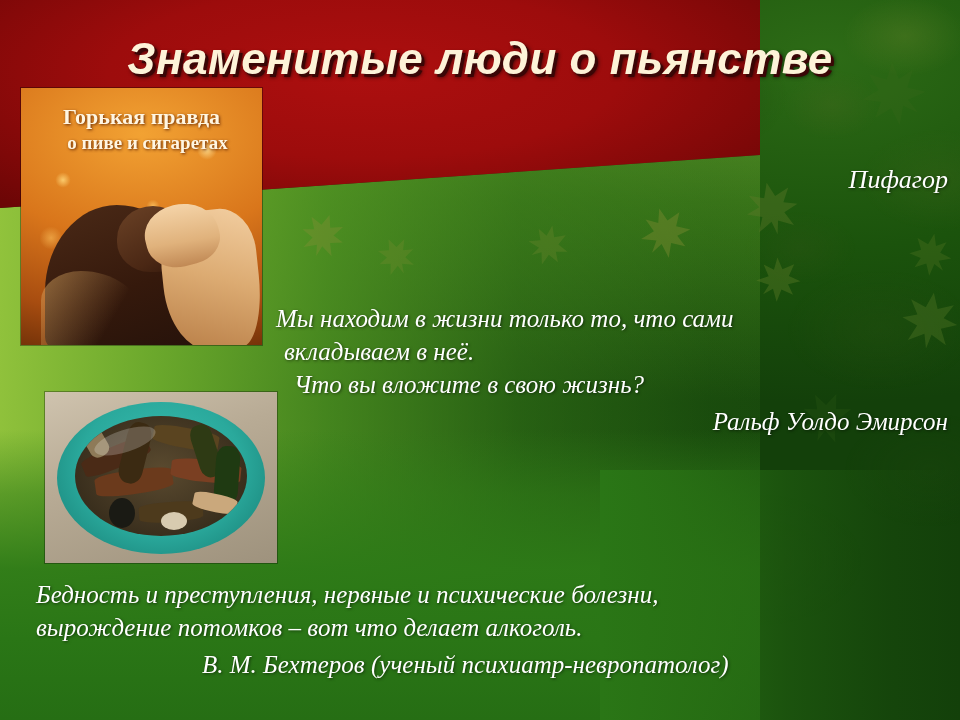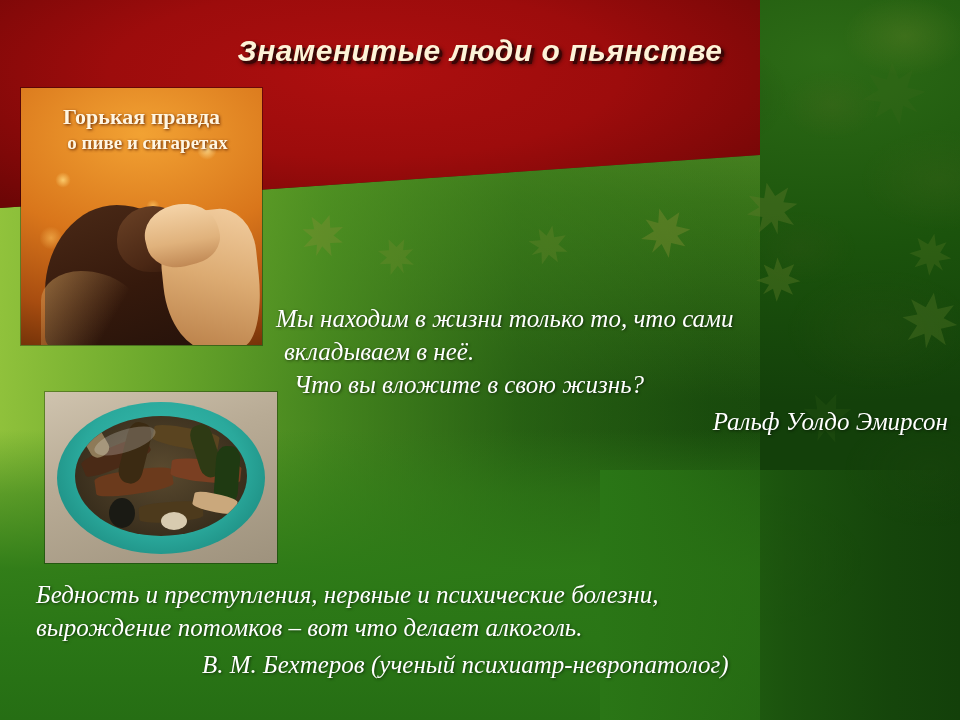--- a/index.html
+++ b/index.html
@@ -105,21 +105,21 @@
 
   
   .title {
     position: absolute;
     left: 0; top: 34px;
     width: 960px;
     text-align: center;
     font-family: "Liberation Sans", sans-serif;
     font-style: italic;
     font-weight: bold;
-    font-size: 30px;
+    font-size: 44px;
     letter-spacing: .5px;
     color: #fdf3d8;
     text-shadow:
       3px 3px 0 #3a0606,
       3px 3px 4px rgba(0,0,0,.8);
     white-space: nowrap;
   }
 
   
   .quote {
@@ -334,20 +334,21 @@
       <div class="btl" style="left:34px; top:82px; width:26px; height:30px; background:#1a1a14; border-radius:50%;"></div>
       <div class="btl" style="left:64px; top:86px; width:64px; height:20px; background:#4d3a1c; transform:rotate(-4deg);"></div>
       <div class="btl" style="left:118px;top:78px; width:44px; height:18px; background:#caa87c; transform:rotate(12deg);"></div>
       <div class="btl" style="left:10px; top:8px;  width:20px; height:34px; background:#8e7a58; transform:rotate(-30deg);"></div>
       <div class="btl" style="left:86px; top:96px; width:26px; height:18px; background:#d8cbb0; border-radius:50%;"></div>
       <div class="glint"></div>
     </div>
   </div>
 
   <div class="quote" id="quote-pythagoras">
+    <span class="attrib">Пифагор</span>
   </div>
 
   <div class="quote" id="quote-bekhterev">
     <span class="line l1">Бедность и преступления, нервные и психические болезни,</span>
     <span class="line l2">вырождение потомков – вот что делает алкоголь.</span>
     <span class="attrib">В. М. Бехтеров (ученый психиатр-невропатолог)</span>
   </div>
 
   <div class="quote" id="quote-emerson">
     <span class="line l1">Мы находим в жизни только то, что сами</span>

